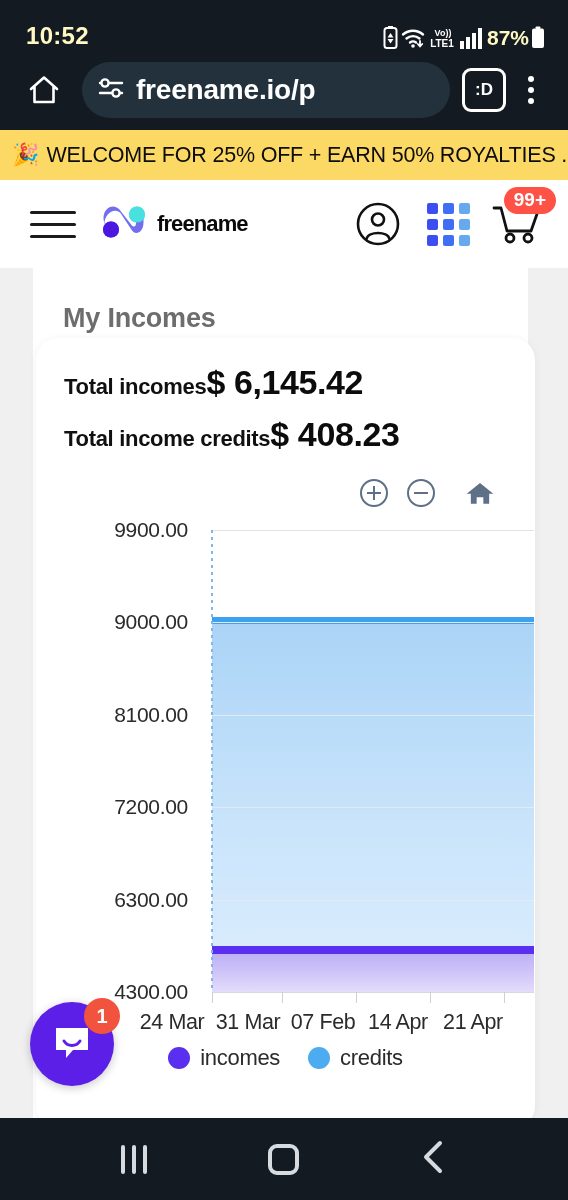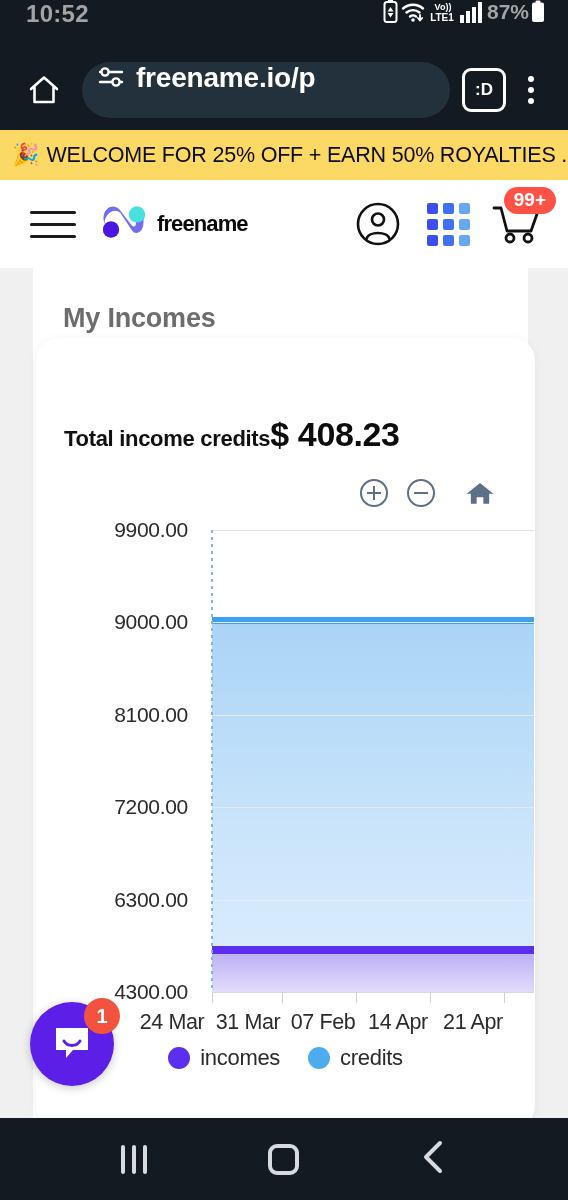--- a/index.html
+++ b/index.html
@@ -6,38 +6,38 @@
   html,body { width:568px; height:1200px; }
   body {
     font-family:"Liberation Sans", sans-serif;
     background:#ffffff;
     overflow:hidden;
     position:relative;
   }
 
   
   .statusbar{
-    height:50px; background:#141a21; color:#a3a3a3;
-    display:flex; align-items:flex-start; justify-content:space-between;
+    height:50px; background:#141a21; color:#fef9c3;
+    display:flex; align-items:flex-end; justify-content:space-between;
     padding:0 22px 0 26px;
   }
   .sb-time{ font-size:24px; font-weight:bold; letter-spacing:.3px; }
   .sb-icons{ display:flex; align-items:center; gap:1px; }
   .sb-icons svg{ display:block; }
   .sb-battpct{ font-size:21px; font-weight:bold; margin-left:2px; }
 
   
   .browserbar{
     height:80px; background:#141a21;
     display:flex; align-items:center; padding:0 18px; gap:6px;
   }
   .bb-icon{ width:52px;height:52px;display:flex;align-items:center;justify-content:center;flex:0 0 auto; }
   .urlpill{
     flex:1 1 auto; height:56px; background:#22313b; border-radius:28px;
-    display:flex; padding:0 14px; gap:10px; margin:0 6px; overflow:hidden;
+    display:flex; align-items:center; padding:0 14px; gap:10px; margin:0 6px; overflow:hidden;
   }
   .urltext{ color:#fff; font-size:28px; font-weight:bold; white-space:nowrap; letter-spacing:-.2px; }
   .tabbtn{ width:44px;height:44px;border:3px solid #fff;border-radius:9px;display:flex;align-items:center;justify-content:center;color:#fff;font-size:17px;font-weight:bold;flex:0 0 auto;}
   .kebab{ width:38px;height:52px;display:flex;flex-direction:column;align-items:center;justify-content:center;gap:5px;flex:0 0 auto;}
   .kebab i{ width:6px;height:6px;border-radius:50%;background:#fff;display:block;}
 
   
   .promo{
     background:#fbd964; height:50px; display:flex; align-items:center;
     padding:0 12px; gap:7px; overflow:hidden;
@@ -284,20 +284,24 @@
   </div>
 </div>
 
 <div class="pagebg">
   <div class="contentcol">
 
     <div class="pagetitle">My Incomes</div>
 
     <div class="card">
 
+      <div class="statline" id="stat-incomes">
+        <span class="stat-label">Total incomes</span>
+        <span class="stat-value">$ 6,145.42</span>
+      </div>
 
       <div class="statline" id="stat-credits">
         <span class="stat-label">Total income credits</span>
         <span class="stat-value">$ 408.23</span>
       </div>
 
       <div class="chart-controls">
         <div class="ctrl-btn">
           <svg width="30" height="30" viewBox="0 0 30 30">
               <circle cx="15" cy="15" r="13" fill="none" stroke="#5e7087" stroke-width="2"></circle>

